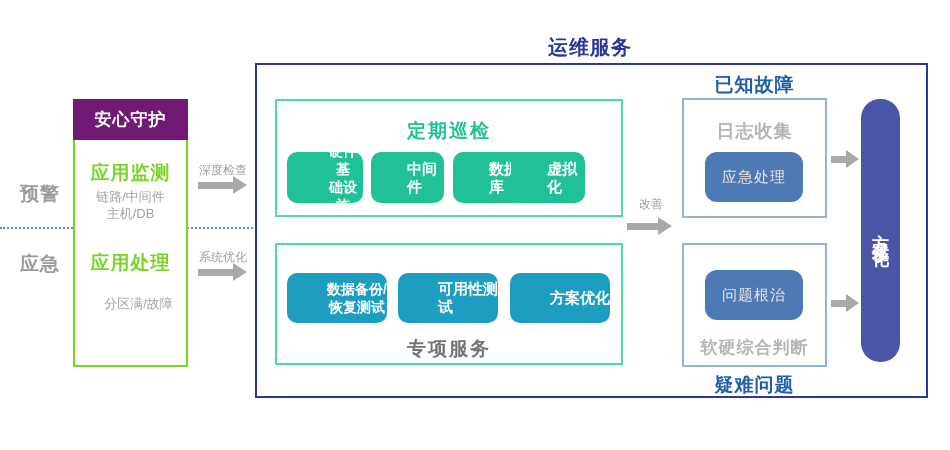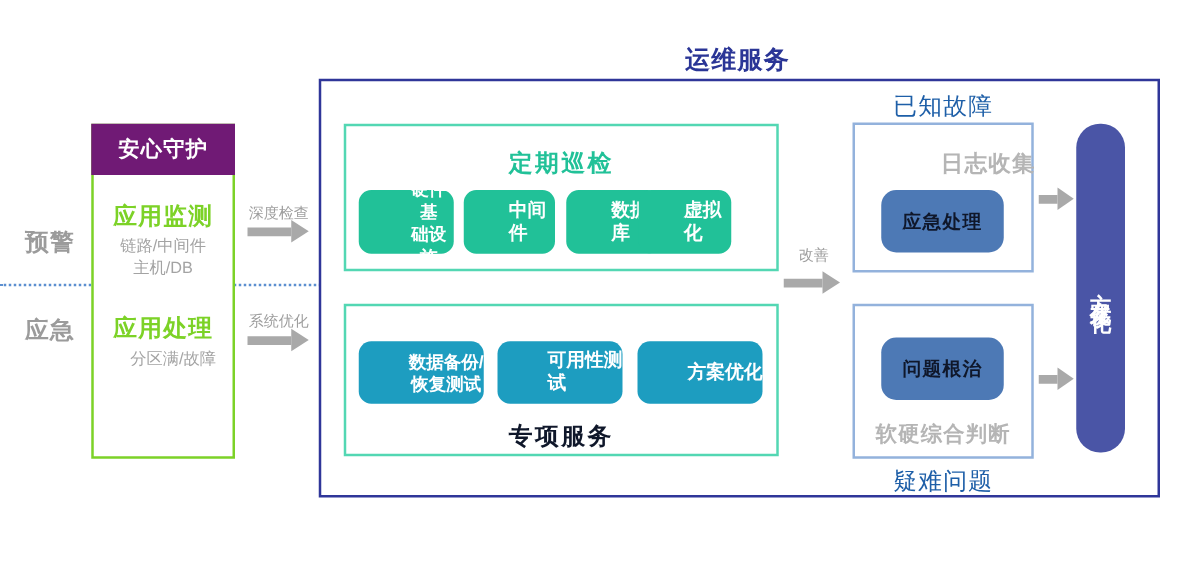--- a/index.html
+++ b/index.html
@@ -32,36 +32,36 @@
   .arrow-label { font-size:12px; color:#9e9e9e; }
 
   
   .main-box { left:255px; top:63px; width:673px; height:335px; border:2px solid #2f3699; background:#fff; }
   .main-title { left:520px; top:34px; width:140px; font-size:20px; font-weight:bold; color:#2a3596; letter-spacing:1px; }
 
   .inner-green-box { width:348px; border:2px solid #53d7b3; background:#fff; }
   .inner-top { left:275px; top:99px; height:118px; }
   .inner-bottom { left:275px; top:243px; height:122px; }
   .green-title { left:275px; width:348px; font-size:19px; font-weight:bold; color:#21c198; letter-spacing:2px; }
-  .teal-title { left:275px; width:348px; font-size:19px; font-weight:bold; color:#0f172a; letter-spacing:2px; }
+  .teal-title { left:275px; width:348px; font-size:19px; font-weight:bold; color:#737373; letter-spacing:2px; }
 
   .chip { display:flex; align-items:center; justify-content:center; border-radius:10px;
           color:#fff; font-weight:bold; font-size:15px; line-height:18px; }
   .chip-green { background:#21c198; top:152px; height:51px;padding-left:36px; }
   .chip-teal { background:#1d9dc0; top:273px; height:50px;padding-left:40px; }
   .chip-sm { font-size:14px; }
 
   
   .right-box { width:145px; border:2px solid #93b2dc; background:#fff; }
   .rb-top { left:682px; top:98px; height:120px; }
   .rb-bottom { left:682px; top:243px; height:124px; }
-  .blue-title { width:145px; font-size:19px; font-weight:normal; color:#1e5fa8; letter-spacing:1px; }
+  .blue-title { width:145px; font-size:19px; font-weight:bold; color:#1e5fa8; letter-spacing:1px; }
   .gray-big { width:145px; font-size:18px; font-weight:bold; color:#b5b5b5; letter-spacing:1px; }
   .btn-blue { display:flex; align-items:center; justify-content:center; width:98px; height:50px;
-              border-radius:12px; background:#4d79b5; color:#0f172a; font-size:15px; font-weight:bold; letter-spacing:1px; }
+              border-radius:12px; background:#4d79b5; color:#e5e5e5; font-size:15px; font-weight:normal; letter-spacing:1px; }
 
   
   .pill { left:861px; top:99px; width:39px; height:263px; border-radius:19px; background:#4a55a6;
           display:flex; align-items:center; justify-content:center; }
   .pill-text { writing-mode:vertical-rl; text-orientation:upright; color:#fff;
                font-size:17px; font-weight:bold; letter-spacing:5px; }
 </style>
 </head>
 <body>
 
@@ -71,21 +71,21 @@
   <div class="abs side-label" style="left:20px; top:251px; width:42px;">应急</div>
 
   <div class="abs dashed-line"></div>
 
   <div class="abs left-panel"></div>
   <div class="abs left-header center">安心守护</div>
   <div class="abs lp-title center" style="left:73px; top:160px;">应用监测</div>
   <div class="abs lp-sub center preline" style="left:73px; top:188px;">链路/中间件
 主机/DB</div>
   <div class="abs lp-title center" style="left:73px; top:250px;">应用处理</div>
-  <div class="abs lp-sub center" style="left:73px; top:278px;padding-left:16px;">分区满/故障</div>
+  <div class="abs lp-sub center" style="left:73px; top:295px;padding-left:16px;">分区满/故障</div>
 
   <div class="abs arrow-label center" style="left:196px; top:162px; width:54px;">深度检查</div>
   <div class="abs arrow" style="left:198px; top:176px;">
     <span class="shaft" style="width:35px;"></span>
       <span class="head"></span>
   </div>
 
   <div class="abs arrow-label center" style="left:196px; top:249px; width:54px;text-align:center;">系统优化</div>
   <div class="abs arrow" style="left:198px; top:263px;">
     <span class="shaft" style="width:35px;"></span>
@@ -111,21 +111,21 @@
   <div class="abs teal-title center" style="top:336px;">专项服务</div>
 
   <div class="abs arrow-label center" style="left:628px; top:196px; width:46px;">改善</div>
   <div class="abs arrow" style="left:627px; top:217px;">
     <span class="shaft" style="width:31px;"></span>
       <span class="head"></span>
   </div>
 
   <div class="abs blue-title center" style="left:682px; top:72px;">已知故障</div>
   <div class="abs right-box rb-top"></div>
-  <div class="abs gray-big center" style="left:682px; top:119px;margin-left:36px;">日志收集</div>
+  <div class="abs gray-big center" style="left:682px; top:119px;">日志收集</div>
   <div class="abs btn-blue" style="left:705px; top:152px;">应急处理</div>
 
   <div class="abs right-box rb-bottom"></div>
   <div class="abs btn-blue" style="left:705px; top:270px;">问题根治</div>
   <div class="abs gray-big center" style="left:682px; top:336px; font-size:17px;">软硬综合判断</div>
   <div class="abs blue-title center" style="left:682px; top:372px;">疑难问题</div>
 
   <div class="abs arrow" style="left:831px; top:150px;">
     <span class="shaft" style="width:15px;"></span>
       <span class="head" style="border-left-width:13px;"></span>

